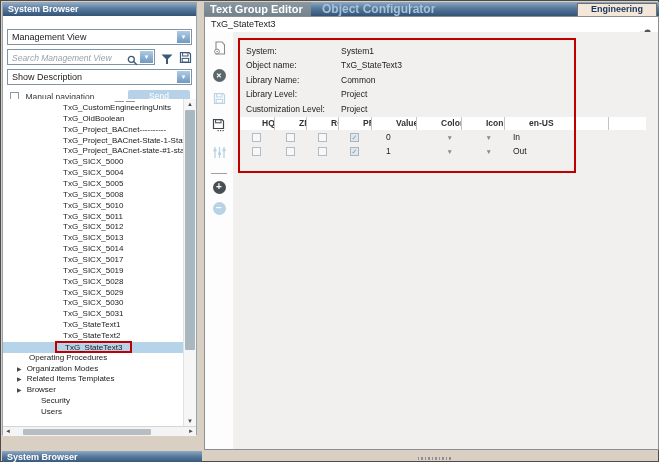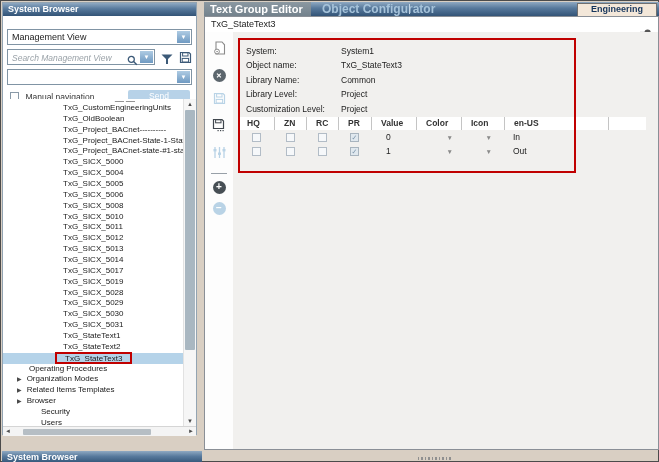--- a/index.html
+++ b/index.html
@@ -95,21 +95,21 @@
   #rp-content{position:absolute;left:28px;right:0;top:0;bottom:0;background:#f1f0ee;}
   #annotation-box{position:absolute;left:5px;top:6px;width:338px;height:135px;
                   border:2px solid #c00000;box-sizing:border-box;pointer-events:none;z-index:5;}
   #editor-form{position:absolute;left:0;top:12px;}
   .frow{height:14.4px;line-height:14.4px;font-size:8.5px;color:#222;white-space:nowrap;}
   .flabel{display:inline-block;width:95px;margin-left:13px;}
   
   #tg-table{position:absolute;left:5px;top:85px;width:408px;}
   .thead{display:flex;background:#fff;height:13px;}
   .hcell{box-sizing:border-box;font-size:8.5px;font-weight:bold;color:#333;line-height:13px;
-         padding-left:9px;white-space:nowrap;overflow:hidden;}
+         padding-left:24px;white-space:nowrap;overflow:hidden;}
   .hcell.sep{border-left:1px solid #c4c4c4;}
   .drow{display:flex;height:14px;align-items:center;}
   .dcell{box-sizing:border-box;}
   .ck{display:flex;justify-content:center;}
   .cbx{width:9px;height:9px;border:1px solid #b2bcc6;background:#f6f8fa;font-size:7px;line-height:8px;
        text-align:center;color:#7e96ab;box-sizing:border-box;}
   .cbx.on{background:#e0e8ee;border-color:#a8b4be;}
   .vcell{font-size:8.5px;color:#222;padding-left:15px;}
   .ddcell{text-align:right;font-size:6.5px;color:#8a8a8a;}
   .ecell{font-size:8.5px;color:#222;padding-left:9px;}
@@ -151,20 +151,21 @@
       </span>
       <span id="icon-savetree">
         <svg width="13" height="13" viewBox="0 0 13 13">
           <path d="M1.5 1.5 H10 L11.5 3 V11.5 H1.5 Z" fill="none" stroke="#3c5a78" stroke-width="1.2"></path>
           <rect x="3.6" y="1.8" width="5.4" height="3.2" fill="none" stroke="#3c5a78" stroke-width="1"></rect>
           <rect x="3.2" y="7.4" width="6.4" height="3.6" fill="none" stroke="#3c5a78" stroke-width="1"></rect>
         </svg>
       </span>
 
       <div id="combo-desc" class="combo">
+        <div class="ctxt">Show Description</div>
         <div class="dd-btn">▼</div>
       </div>
 
       <div id="manual-row">
         <span class="cb"></span>
         <span>Manual navigation</span>
       </div>
       <div id="send-btn">Send</div>
     </div>
 
@@ -174,21 +175,20 @@
       </div>
 
     <div class="trow child"><span class="lbl">TxG_CustomEngineeringUnits</span></div>
         <div class="trow child"><span class="lbl">TxG_OldBoolean</span></div>
         <div class="trow child"><span class="lbl">TxG_Project_BACnet----------</span></div>
         <div class="trow child"><span class="lbl">TxG_Project_BACnet-State-1-State-2</span></div>
         <div class="trow child"><span class="lbl">TxG_Project_BACnet-state-#1-state-s</span></div>
         <div class="trow child"><span class="lbl">TxG_SICX_5000</span></div>
         <div class="trow child"><span class="lbl">TxG_SICX_5004</span></div>
         <div class="trow child"><span class="lbl">TxG_SICX_5005</span></div>
-        <div class="trow child"><span class="lbl">TxG_SICX_5006</span></div>
         <div class="trow child"><span class="lbl">TxG_SICX_5008</span></div>
         <div class="trow child"><span class="lbl">TxG_SICX_5010</span></div>
         <div class="trow child"><span class="lbl">TxG_SICX_5011</span></div>
         <div class="trow child"><span class="lbl">TxG_SICX_5012</span></div>
         <div class="trow child"><span class="lbl">TxG_SICX_5013</span></div>
         <div class="trow child"><span class="lbl">TxG_SICX_5014</span></div>
         <div class="trow child"><span class="lbl">TxG_SICX_5017</span></div>
         <div class="trow child"><span class="lbl">TxG_SICX_5019</span></div>
         <div class="trow child"><span class="lbl">TxG_SICX_5028</span></div>
         <div class="trow child"><span class="lbl">TxG_SICX_5029</span></div>

